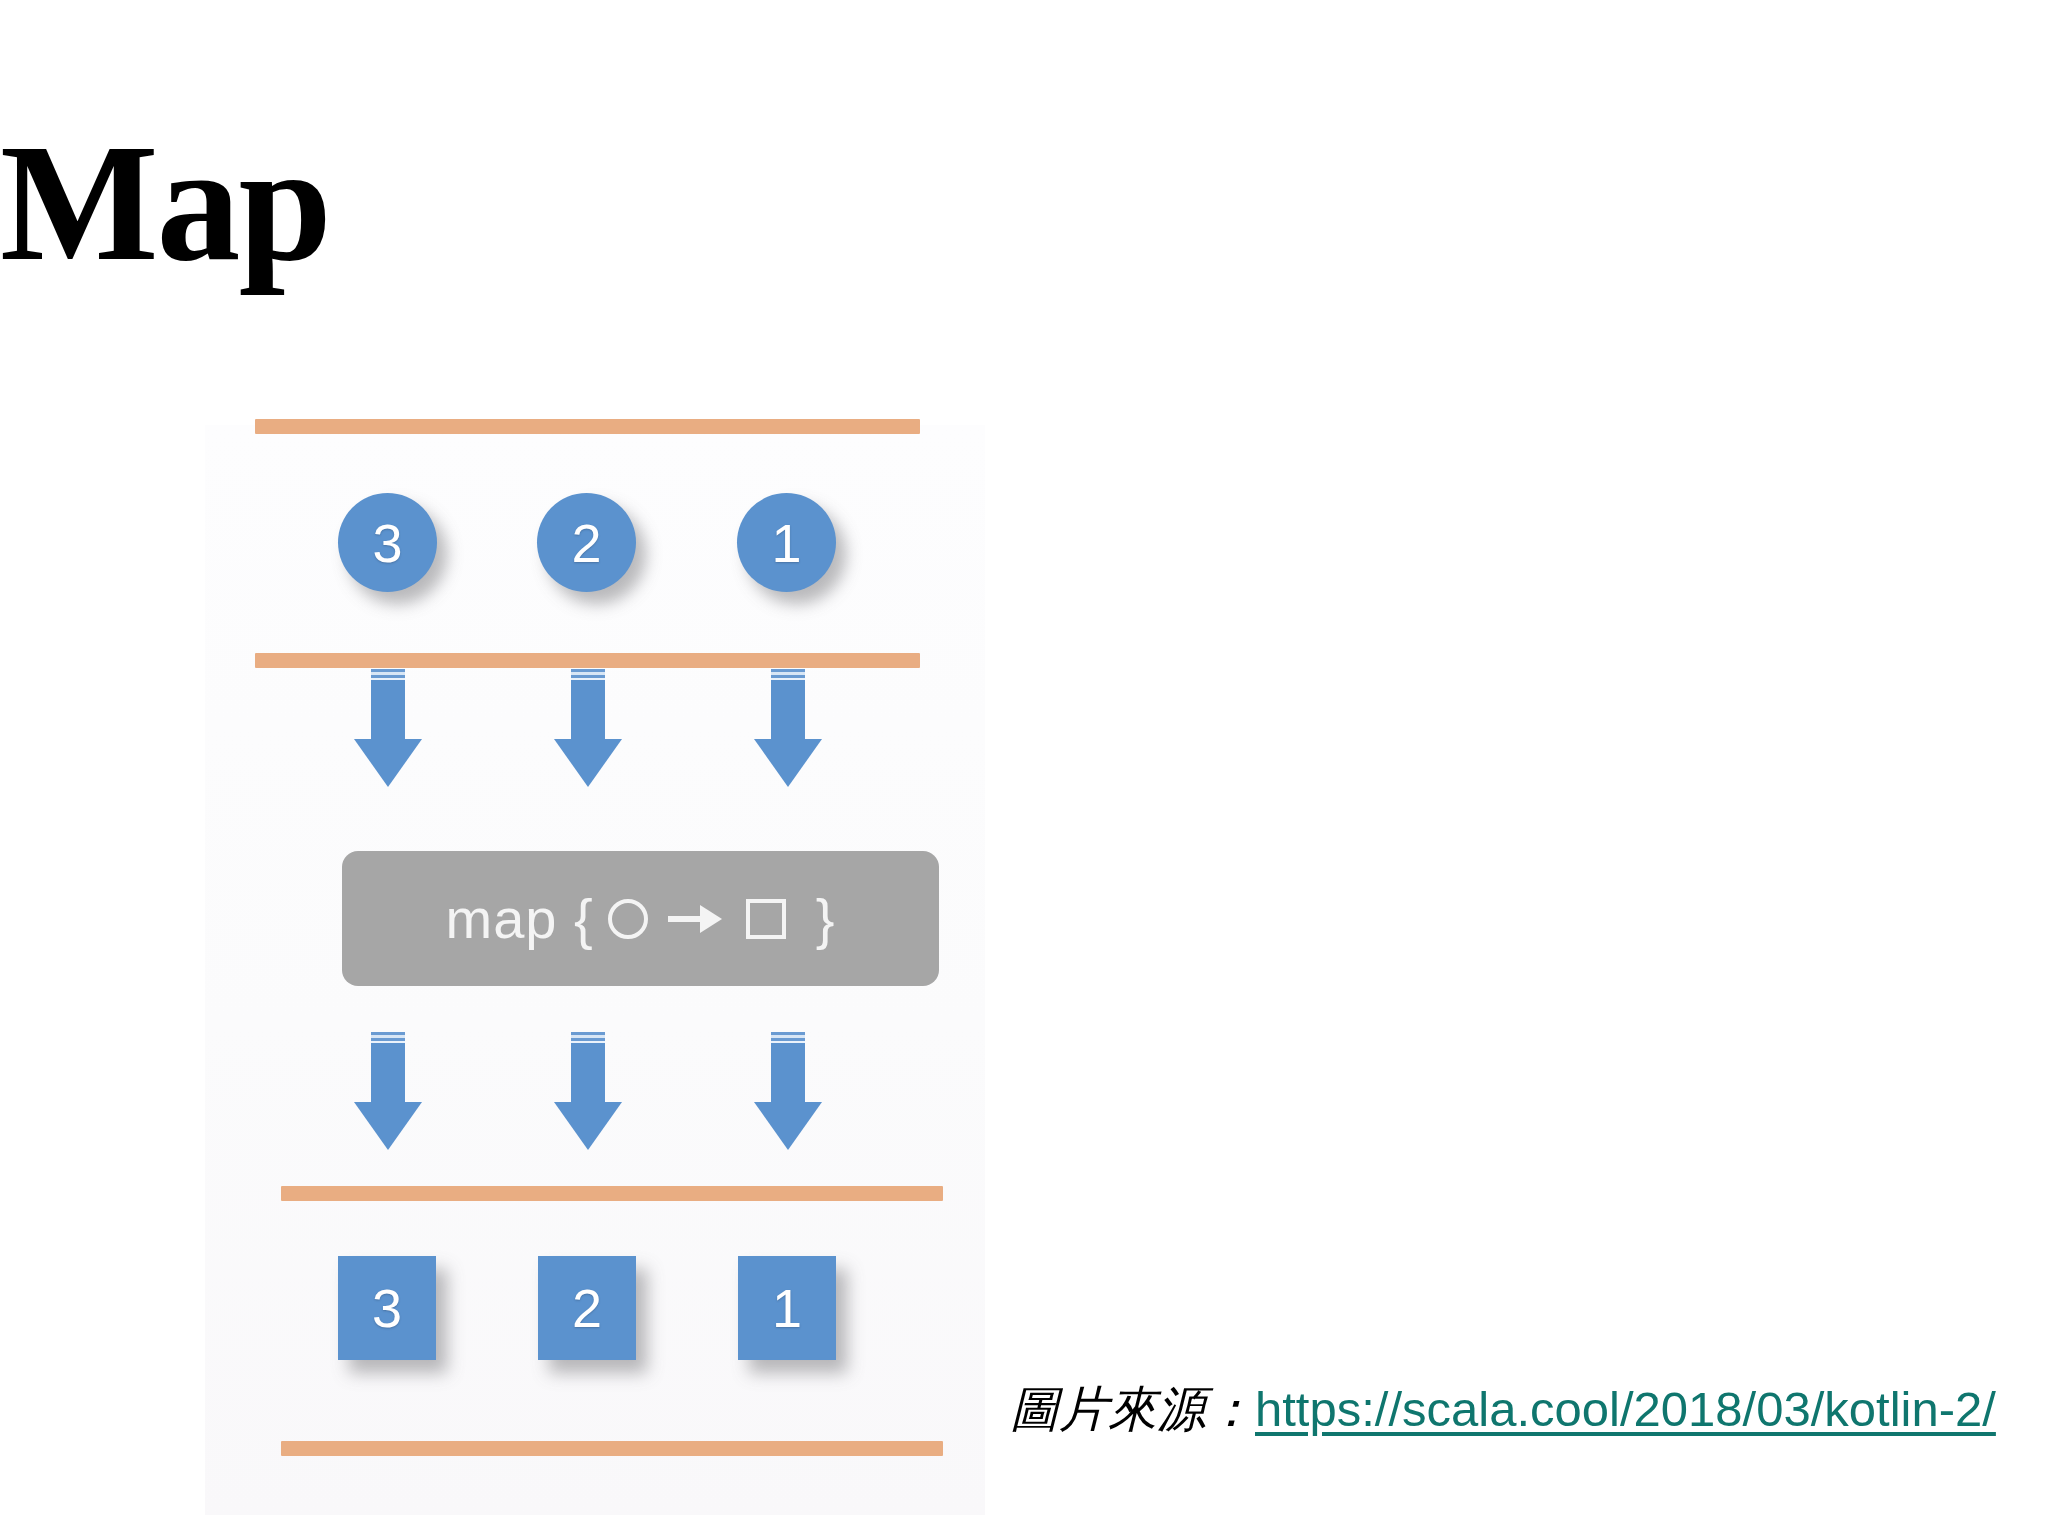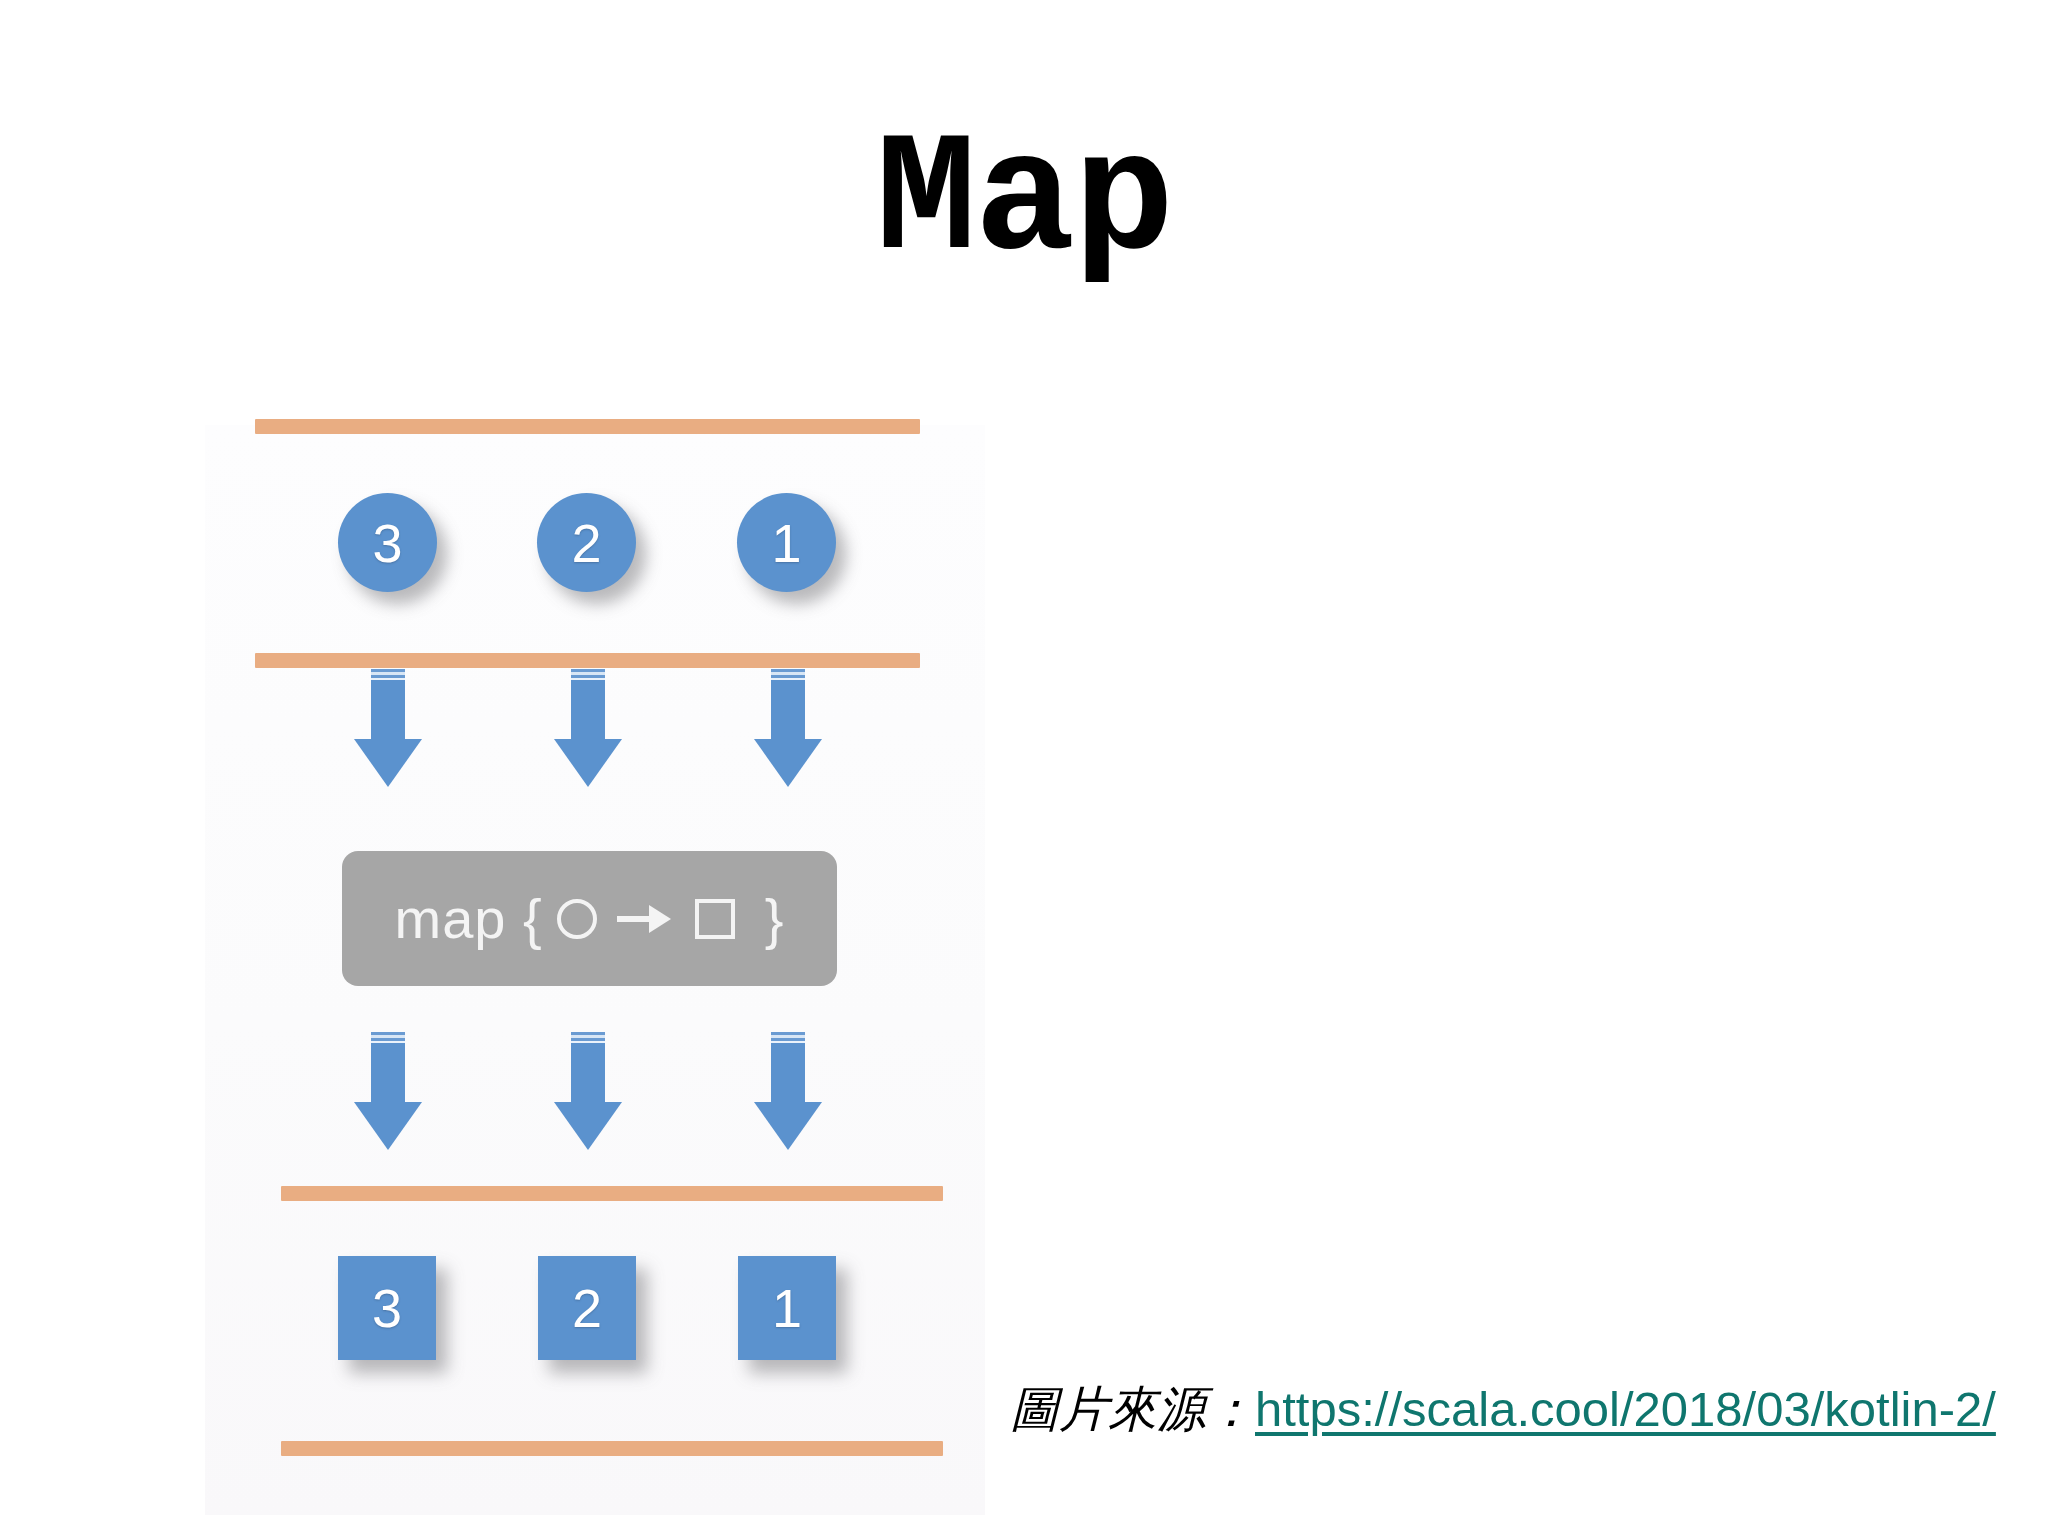--- a/index.html
+++ b/index.html
@@ -15,22 +15,22 @@
     font-family: "Liberation Sans", sans-serif;
     background: #ffffff;
   }
 
   
   #slide-title {
     position: absolute;
     left: 0;
     top: 118px;
     width: 2048px;
-    text-align: center;
-    font-family: Liberation Mono, monospace;
+    text-align: left;
+    font-family: Liberation Serif, serif;
     font-size: 168px;
     font-weight: bold;
     letter-spacing: -2px;
     color: #000000;
     line-height: 1.0;
     white-space: nowrap;
   }
 
   
   #diagram {
@@ -145,21 +145,21 @@
   .arrow.a-top-2 { left: 754px; top: 669px; }
   .arrow.a-bot-0 { left: 354px; top: 1032px; }
   .arrow.a-bot-1 { left: 554px; top: 1032px; }
   .arrow.a-bot-2 { left: 754px; top: 1032px; }
 
   
   #map-box {
     position: absolute;
     left: 342px;
     top: 851px;
-    width: 495px;
+    width: 597px;
     height: 135px;
     background: #a6a6a6;
     border-radius: 16px;
     display: flex;
     align-items: center;
     justify-content: center;
     gap: 0px;
   }
   #map-box .mb-text {
     color: #f4f4f4;

